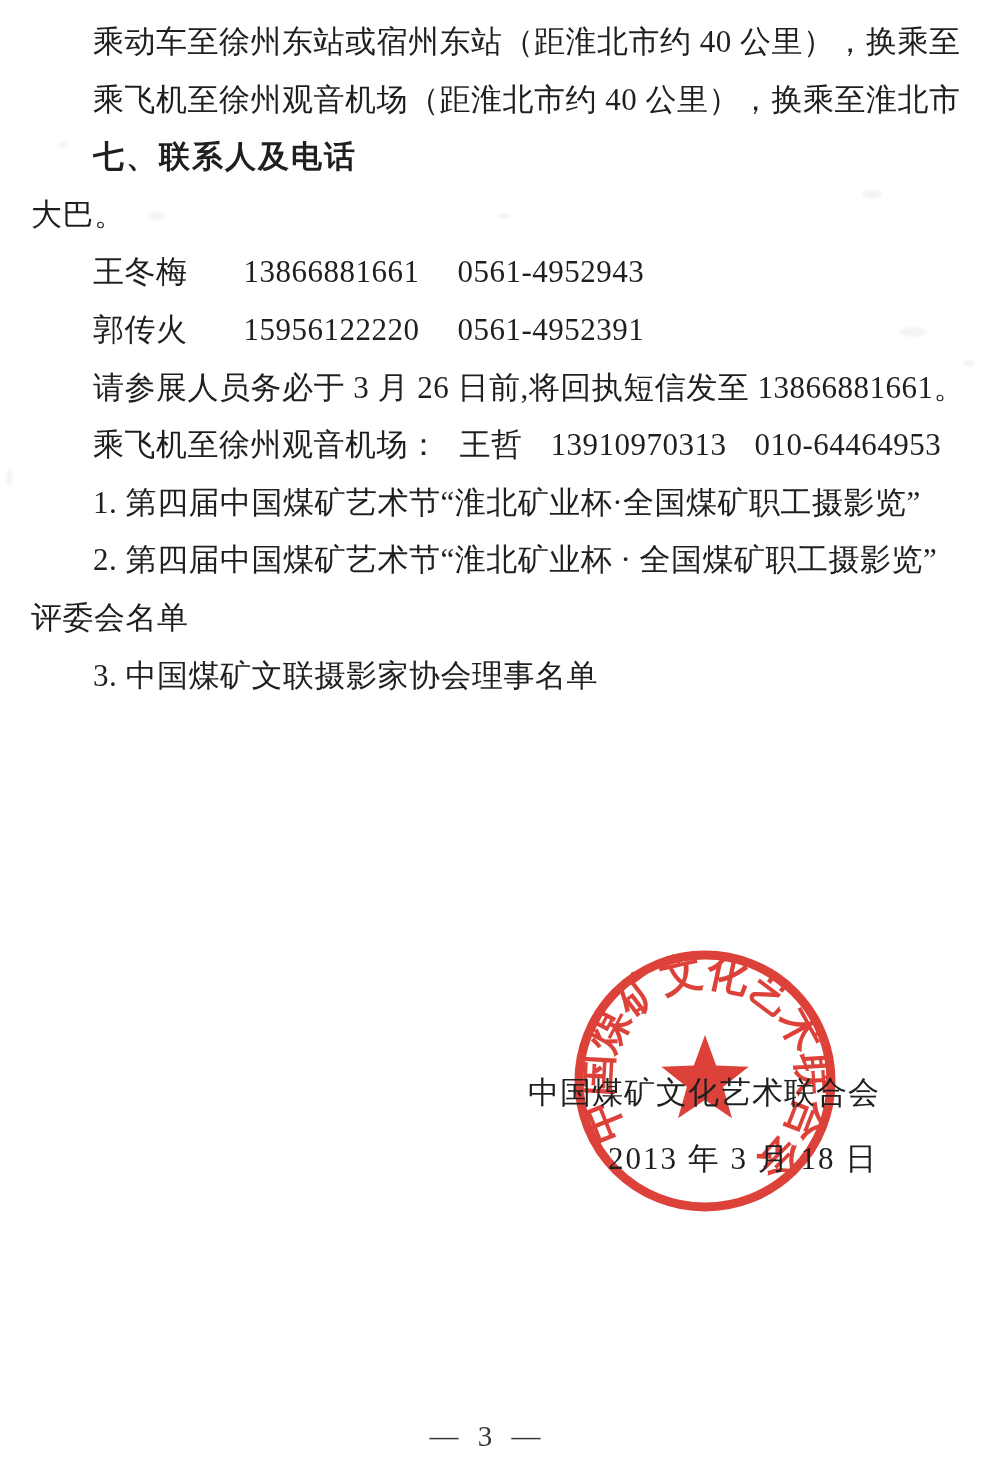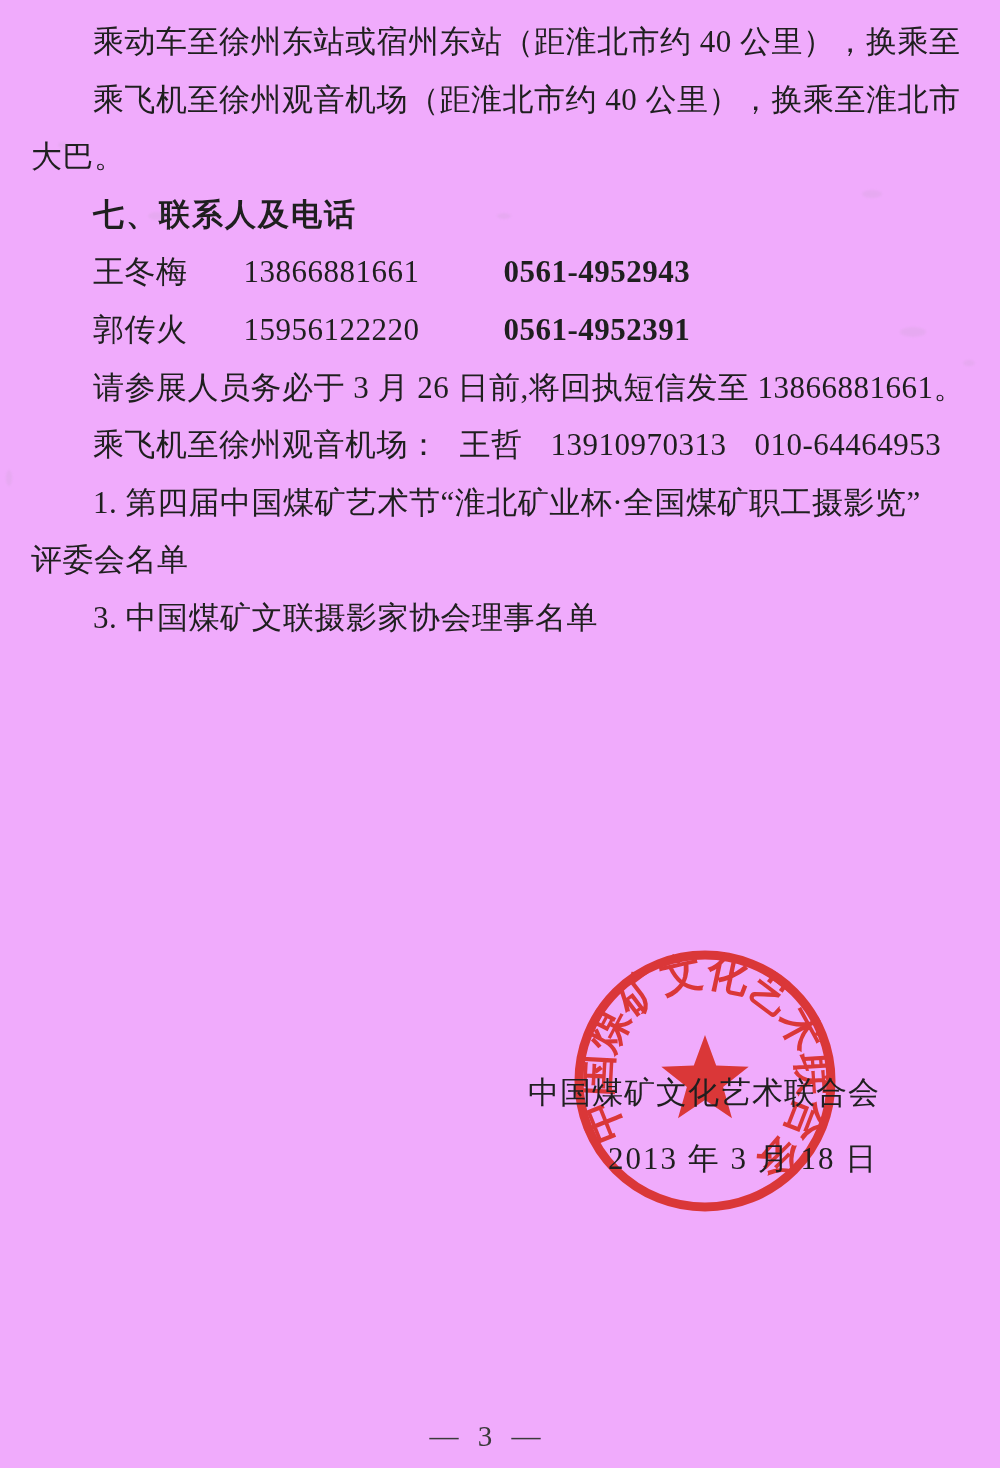--- a/index.html
+++ b/index.html
@@ -1,20 +1,20 @@
 <!DOCTYPE html>
 <html><head>
 <meta charset="utf-8">
 <style>
   html,body{margin:0;padding:0;background:#e8e8e8;}
   .page{
     position:relative;
     width:1000px;height:1468px;
     margin:0 auto;
-    background:#f0abfc;
+    background:#ffffff;
     overflow:hidden;
     font-family:"Liberation Serif","DejaVu Serif",serif;
     color:#1f1f1f;
   }
   .body-text{
     position:absolute;
     top:13px;left:31px;right:30px;
   }
   .line{
     font-size:31px;
@@ -24,21 +24,21 @@
     letter-spacing:0.5px;
   }
   .indent{ text-indent:62px; }
   .heading{
     font-family:"Liberation Sans","DejaVu Sans",sans-serif;
     font-weight:700;
     letter-spacing:2px;
   }
   .gap-s{ margin-left:20px; }
   .gap-m{ margin-left:56px; }
-  .gap-l{ margin-left:84px;font-weight:bold; }
+  .gap-l{ margin-left:38px; }
   .gap-x{ margin-left:28px; }
 
   .sig-org{
     position:absolute; left:528px; top:1072px;
     font-size:31px; letter-spacing:1px; white-space:nowrap; z-index:3;
   }
   .sig-date{
     position:absolute; left:577px; top:1138px;
     font-size:31px; letter-spacing:2px; white-space:nowrap; z-index:3;margin-left:31px;
   }
@@ -62,39 +62,40 @@
   }
 </style>
 </head>
 <body>
 
 <div class="page">
 
   <div class="body-text">
     <div class="line indent">乘动车至徐州东站或宿州东站（距淮北市约 40 公里），换乘至</div>
     <div class="line indent">乘飞机至徐州观音机场（距淮北市约 40 公里），换乘至淮北市</div>
+    <div class="line indent heading">七、联系人及电话</div>
+
     <div class="line">大巴。</div>
-
-    <div class="line indent heading">七、联系人及电话</div>
 
     <div class="line indent">
       <span>王冬梅</span><span class="gap-m">13866881661</span><span class="gap-l">0561-4952943</span>
     </div>
     <div class="line indent">
       <span>郭传火</span><span class="gap-m">15956122220</span><span class="gap-l">0561-4952391</span>
     </div>
 
     <div class="line indent">请参展人员务必于 3 月 26 日前,将回执短信发至 13866881661。</div>
 
     <div class="line indent">
       <span>乘飞机至徐州观音机场：</span><span class="gap-s">王哲</span><span class="gap-x">13910970313</span><span class="gap-x">010-64464953</span>
     </div>
 
 
     <div class="line indent">1. 第四届中国煤矿艺术节“淮北矿业杯·全国煤矿职工摄影览”</div>
+    <div class="line indent">2. 第四届中国煤矿艺术节“淮北矿业杯 · 全国煤矿职工摄影览”</div>
     <div class="line">评委会名单</div>
     <div class="line indent">3. 中国煤矿文联摄影家协会理事名单</div>
   </div>
 
   <svg class="seal" viewBox="0 0 280 280">
     <defs>
       <path id="sealArc" d="M 60.3 191.7 A 95 95 0 1 1 191.7 219.7" fill="none"></path>
     </defs>
     <circle cx="140" cy="140" r="126" fill="none" stroke="#d8281e" stroke-width="9"></circle>
     <polygon fill="#d8281e" points="140,94 151.2,124.6 183.7,125.8 158.1,145.9 167.0,177.2 140,159 113.0,177.2 121.9,145.9 96.3,125.8 128.8,124.6"></polygon>

